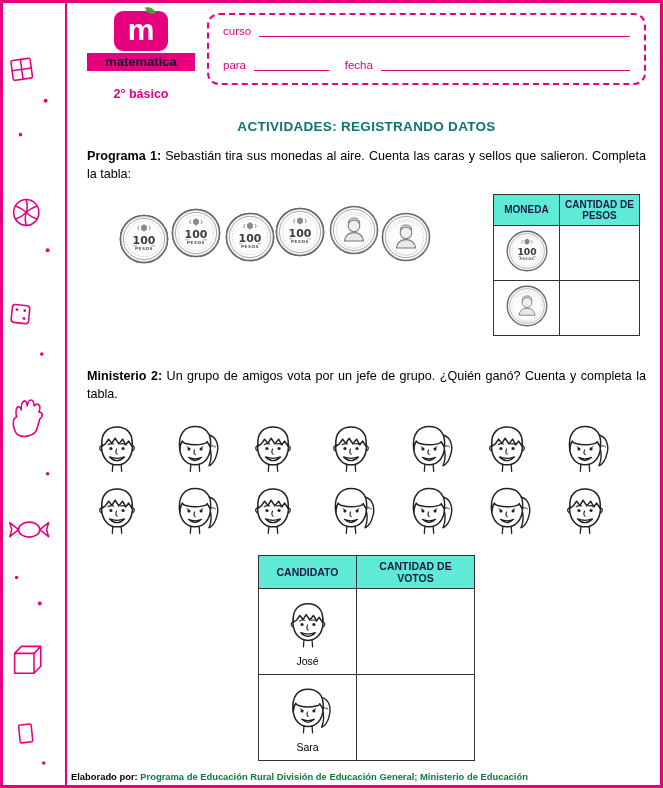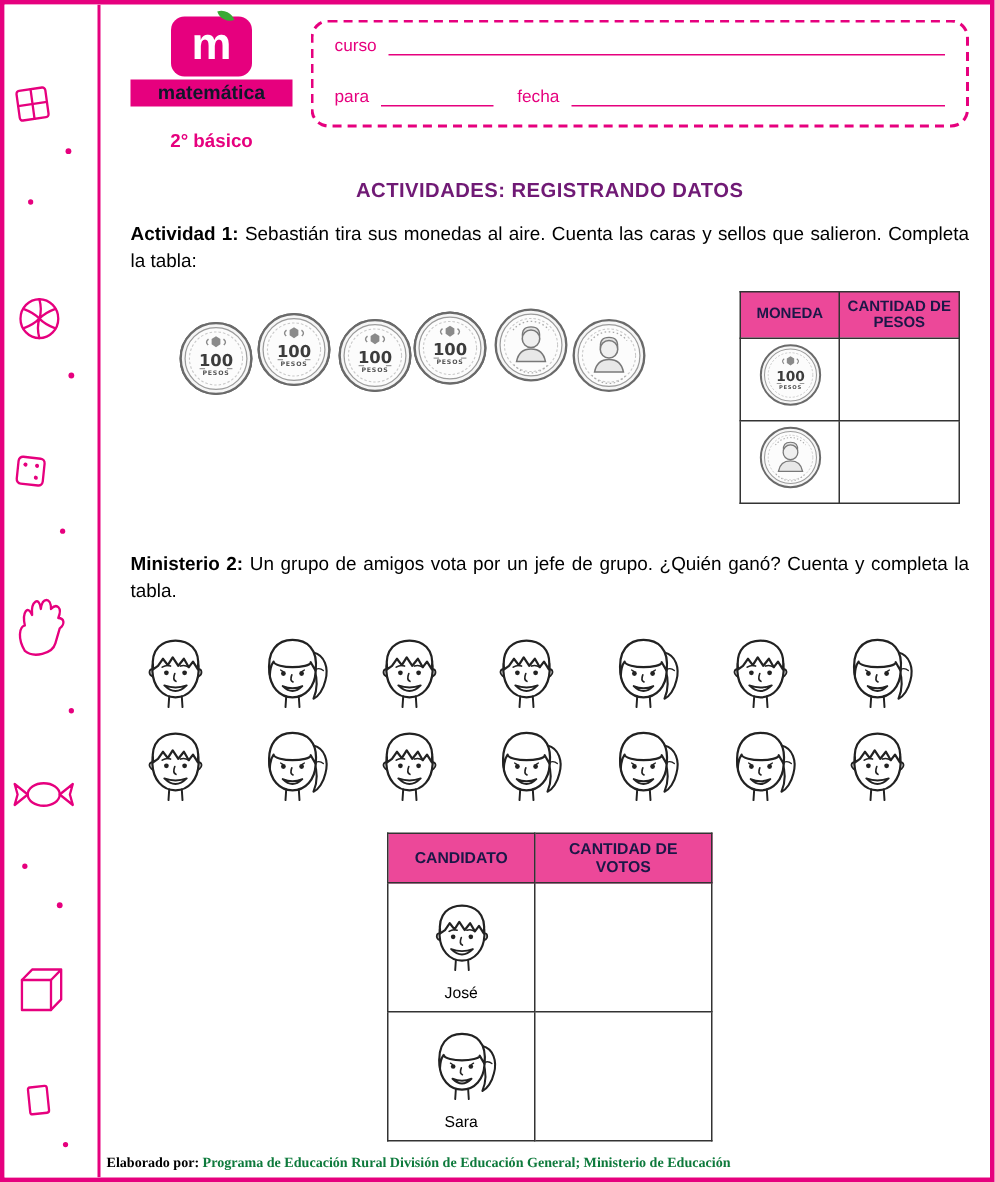--- a/index.html
+++ b/index.html
@@ -15,62 +15,62 @@
   .leaf{position:absolute;top:-5px;right:13px;width:9px;height:9px;background:#3aaa35;border-radius:0 100% 0 100%;transform:rotate(-18deg);}
   .logo-bar{margin-top:2px;width:108px;background:#e6007e;color:#0f172a;font-size:13px;font-weight:bold;text-align:center;padding:1px 0 2px;}
   .logo-grade{margin-top:16px;color:#e6007e;font-size:12.5px;font-weight:bold;}
   .formbox{flex:1;height:72px;border:2px dashed #e6007e;border-radius:12px;padding:10px 14px 12px;display:flex;flex-direction:column;justify-content:space-between;margin-top:2px;}
   .frow{display:flex;align-items:flex-end;color:#e6007e;font-size:11.5px;}
   .fline{border-bottom:1.3px solid #e6007e;height:10px;margin-left:8px;}
   .fl-name{flex:1;}
   .fl-curso{flex:0.3;margin-right:16px;}
   .fl-fecha{flex:1;}
 
-  .title{margin-top:18px;text-align:center;font-size:13.5px;font-weight:bold;color:#701a75;letter-spacing:0.3px;}
+  .title{margin-top:18px;text-align:center;font-size:13.5px;font-weight:bold;color:#0f766e;letter-spacing:0.3px;}
   .para{margin-top:13px;font-size:12.6px;line-height:1.45;color:#000;text-align:justify;}
 
   .act1-figure{position:relative;height:162px;margin-top:8px;}
   .coin-field{position:absolute;left:10px;top:8px;width:352px;height:148px;}
   .coin{display:inline-block;width:50px;height:50px;}
   .coin svg{width:100%;height:100%;display:block;}
   .coin-field .coin{position:absolute;}
   .coin-field .coin:nth-child(1){left:22px;top:14px;}
   .coin-field .coin:nth-child(2){left:74px;top:8px;}
   .coin-field .coin:nth-child(3){left:128px;top:12px;}
   .coin-field .coin:nth-child(4){left:178px;top:7px;}
   .coin-field .coin:nth-child(5){left:232px;top:5px;}
   .coin-field .coin:nth-child(6){left:284px;top:12px;}
   .coin-field .coin:nth-child(7){left:50px;top:72px;}
   .coin-field .coin:nth-child(8){left:110px;top:76px;}
   .coin-field .coin:nth-child(9){left:170px;top:74px;}
   .coin-field .coin:nth-child(10){left:226px;top:70px;}
 
   table{border-collapse:collapse;}
-  th{background:#ec4899;border:1px solid #333;font-size:10px;font-weight:bold;color:#1b1747;padding:4px 3px;text-align:center;}
+  th{background:#5eead4;border:1px solid #333;font-size:10px;font-weight:bold;color:#1b1747;padding:4px 3px;text-align:center;}
   td{border:1px solid #333;text-align:center;vertical-align:middle;}
   .t1{position:absolute;right:6px;top:2px;}
   .t1 th:first-child{width:66px;}
   .t1 th:last-child{width:80px;}
   .t1 td{height:55px;}
   .t1 .coin{width:42px;height:42px;}
 
   .faces{margin-top:16px;}
   .faces-row{display:flex;gap:22px;margin-top:2px;padding-left:2px;}
   .face{display:inline-block;width:56px;height:60px;}
   .face svg{width:100%;height:100%;display:block;}
 
   .t2{margin:14px auto 0 auto;padding-left:42px;}
   .t2 th{font-size:10.5px;padding:4px 6px;}
   .t2 th:first-child{width:98px;}
   .t2 th:last-child{width:118px;}
   .t2 td{height:86px;}
   .t2 .face{width:56px;height:58px;}
   .kid-name{font-size:10.5px;color:#000;margin-top:-3px;}
 
-  .footer{position:absolute;left:2px;right:16px;bottom:1px;font-size:9.4px;font-weight:bold;line-height:1.45;color:#0e7a3c;font-family:Liberation Serif, serif;}
+  .footer{position:absolute;left:2px;right:16px;bottom:1px;font-size:9.4px;font-weight:bold;line-height:1.45;color:#0e7a3c;}
   .footer .black{color:#000;}
 
   .c-val{font-family:"DejaVu Sans",sans-serif;font-weight:bold;font-size:10.5px;fill:#3c3c3c;text-anchor:middle;}
   .c-unit{font-family:"DejaVu Sans",sans-serif;font-weight:bold;font-size:4px;fill:#555;text-anchor:middle;letter-spacing:0.5px;}
 
   [data-variant="sello"] .variant-cara,
   [data-variant="cara"] .variant-sello,
   [data-variant="jose"] .variant-sara,
   [data-variant="sara"] .variant-jose{display:none;}
 </style>
@@ -141,21 +141,21 @@
           <span class="flabel">para</span>
           <span class="fline fl-curso"></span>
           <span class="flabel">fecha</span>
           <span class="fline fl-fecha"></span>
         </div>
       </div>
     </div>
 
     <div class="title">ACTIVIDADES: REGISTRANDO DATOS</div>
 
-    <p class="para"><b>Actividad 1:</b> <span>Sebastián tira sus monedas al aire. Cuenta las caras y sellos que salieron. Completa la tabla:</span></p>
+    <p class="para"><b>Programa 1:</b> <span>Sebastián tira sus monedas al aire. Cuenta las caras y sellos que salieron. Completa la tabla:</span></p>
 
     <div class="act1-figure">
       <div class="coin-field">
         <span style="display:contents"><span class="coin" data-variant="cara">
     <svg viewBox="0 0 48 48">
       <circle cx="24" cy="24" r="22.6" fill="#f6f6f6" stroke="#6a6a6a" stroke-width="1.5"></circle>
       <circle cx="24" cy="24" r="19.8" fill="#fcfcfc" stroke="#9b9b9b" stroke-width="0.8"></circle>
       <circle cx="24" cy="24" r="17" fill="none" stroke="#c8c8c8" stroke-width="0.7" stroke-dasharray="1.6 1.3"></circle>
       <g class="variant-sello">
         <path d="M24,9.8 l2.8,1.7 v3.4 l-2.8,1.9 l-2.8,-1.9 v-3.4 z" fill="#8a8a8a"></path>

